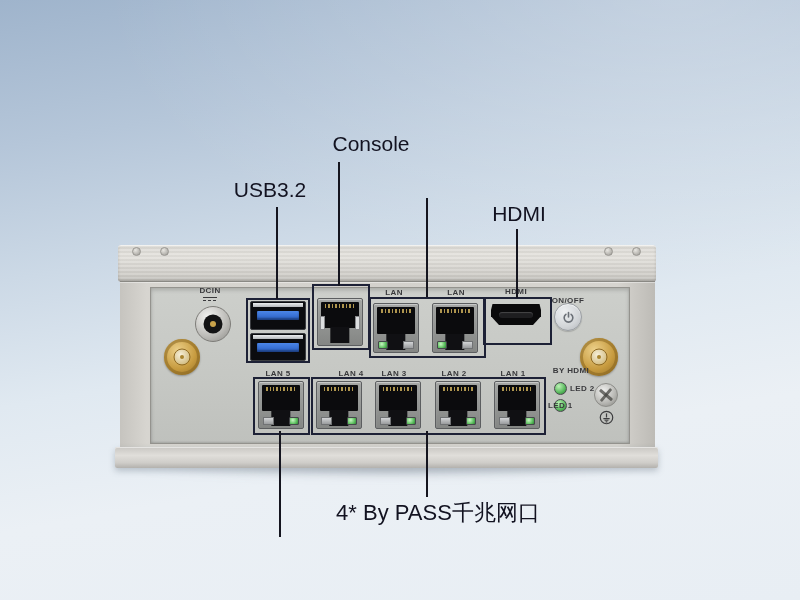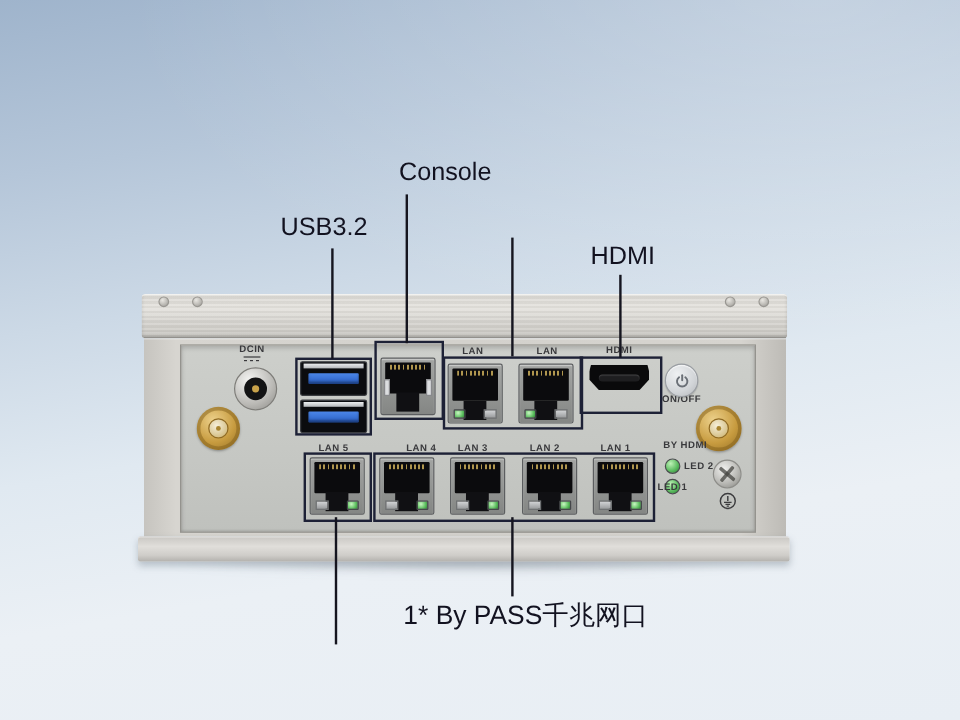--- a/index.html
+++ b/index.html
@@ -180,21 +180,21 @@
     <div class="latch"></div>
     <div class="led" style="left:4px;"></div>
     <div class="tab" style="right:4px;"></div>
   </div>
 
   <span class="port-label" style="left:516px;top:287px;">HDMI</span>
   <div class="hdmi-conn" style="left:491px;top:304px;width:50px;height:21px;">
     <div class="hdmi-slot"></div>
   </div>
 
-  <span class="port-label" style="left:568px;top:296px;margin-top:32px;">ON/OFF</span>
+  <span class="port-label" style="left:568px;top:296px;">ON/OFF</span>
   <div class="pwr-btn" style="left:554px;top:303px;">
     <svg width="13" height="13" viewBox="0 0 24 24">
       <path d="M12 3v8" stroke="#6b7077" stroke-width="3" fill="none" stroke-linecap="round"></path>
       <path d="M7.2 6.2a8 8 0 1 0 9.6 0" stroke="#6b7077" stroke-width="3" fill="none" stroke-linecap="round"></path>
     </svg>
   </div>
 
   <span class="port-label" style="left:571px;top:366px;">BY HDMI</span>
   <div class="led-dot" style="left:554px;top:382px;"></div>
   <span class="led-label" style="left:570px;top:384px;">LED 2</span>
@@ -259,15 +259,15 @@
   <div class="ann-line" style="left:338px;top:162px;height:124px;"></div>
   <div class="ann-line" style="left:276px;top:207px;height:92px;"></div>
   <div class="ann-line" style="left:426px;top:198px;height:99px;"></div>
   <div class="ann-line" style="left:516px;top:229px;height:69px;"></div>
   <div class="ann-line" style="left:426px;top:431px;height:66px;"></div>
   <div class="ann-line" style="left:279px;top:431px;height:106px;"></div>
 
   <span class="ann-label" style="left:339px;top:132px;margin-left:32px;">Console</span>
   <span class="ann-label" style="left:270px;top:178px;">USB3.2</span>
   <span class="ann-label" style="left:519px;top:202px;">HDMI</span>
-  <span class="ann-label big" style="left:438px;top:498px;">1* By PASS千兆网口</span>
+  <span class="ann-label big" style="left:438px;top:498px;">4* By PASS千兆网口</span>
 
 </div>
 
 </body></html>

